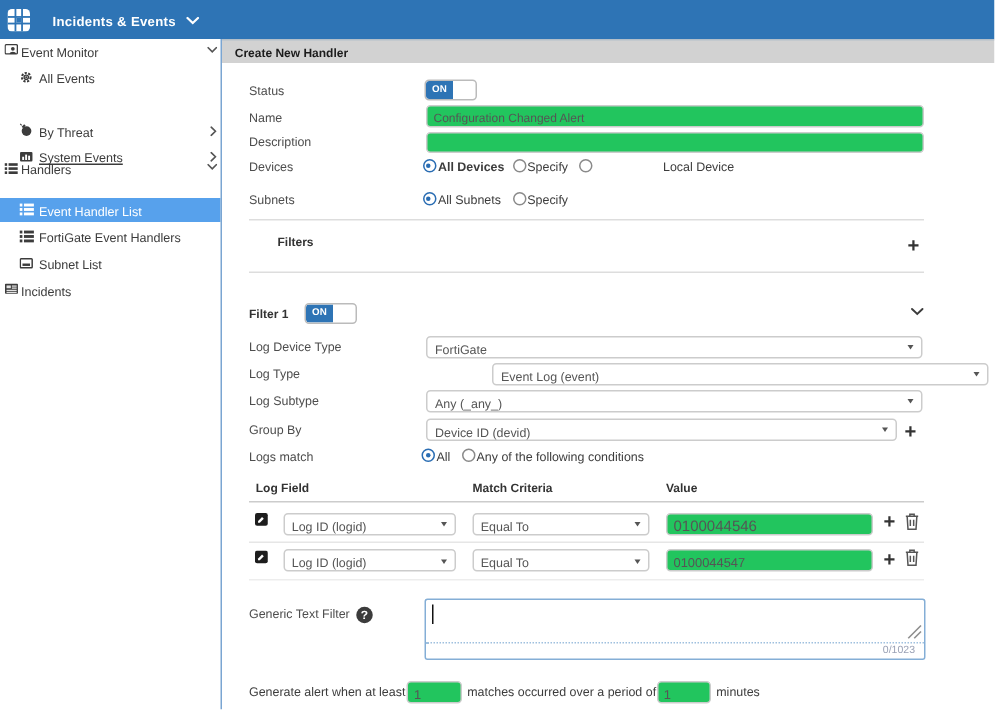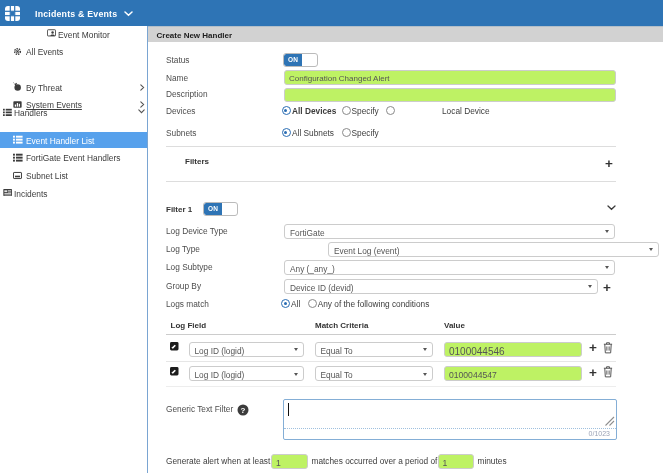--- a/index.html
+++ b/index.html
@@ -21,21 +21,21 @@
 .mrow .tx { position:absolute; top:4px; }
 .mrow .rchev { position:absolute; top:5px; }
 .mrow.hl { background:#57a1ec; color:#fff; }
 
 
 #graybar { position:absolute; left:148px; top:26px; width:515px; height:16px; background:#d2d2d2; border-top:1px solid #b3bfc9; }
 #graybar span { position:absolute; left:8.5px; top:4px; font-size:8px; font-weight:bold; color:#1c1c1c; }
 
 .lbl { position:absolute; left:166px; font-size:8.3px; color:#4d4d4d; white-space:nowrap; }
 .blbl { position:absolute; left:166px; font-size:8px; font-weight:bold; color:#333; white-space:nowrap; }
-.inp { position:absolute; background:#bef264; border:1px solid #ccc; border-radius:3px; font-size:8.3px; color:#555; }
+.inp { position:absolute; background:#22c55e; border:1px solid #ccc; border-radius:3px; font-size:8.3px; color:#555; }
 .inp span { position:absolute; left:4px; top:3px; white-space:nowrap; font-size:8px; }
 .sel { position:absolute; background:#fff; border:1px solid #ccc; border-radius:3px; font-size:8.3px; color:#555; }
 .sel span { position:absolute; left:5px; top:3px; white-space:nowrap; }
 .sel .arr { position:absolute; right:5px; top:5.5px; width:0; height:0; border-left:2.8px solid transparent; border-right:2.8px solid transparent; border-top:3.6px solid #555; }
 .hline { position:absolute; left:166px; width:450px; height:1px; background:#ddd; }
 .plus { position:absolute; font-size:13.5px; font-weight:bold; color:#333; line-height:10px; }
 
 
 .toggle { position:absolute; width:35px; height:14px; border:1px solid #bbb; border-radius:3px; background:#fff; overflow:hidden; }
 .toggle .on { position:absolute; left:0; top:0; width:18px; height:12px; background:#2e74b5; border-radius:2px 0 0 2px; color:#fff; font-size:6.5px; font-weight:bold; text-align:center; line-height:12px; letter-spacing:0.2px; }
@@ -59,21 +59,21 @@
       <rect x="0" y="9.1" width="15" height="1.2" fill="#2e74b5"></rect>
       <rect x="5.9" y="5.9" width="3.2" height="3.2" fill="#2e74b5"></rect>
     </svg>
     <span class="title">Incidents &amp; Events</span>
     <svg class="chev" width="9" height="6" viewBox="0 0 9 6">
         <path d="M1 1 L4.5 4.3 L8 1" stroke="#fff" stroke-width="1.5" fill="none" stroke-linecap="round"></path>
       </svg>
   </div>
 
   <div id="sidebar">
-      <div class="mrow" style="top:-0.5px;margin-left:44px;">
+      <div class="mrow" style="top:-0.5px;">
         <span class="ic" style="left:3px;"><svg width="9" height="10" viewBox="0 0 11 12">
             <rect x="0.5" y="0.8" width="10" height="7.6" rx="1" fill="none" stroke="#3c3c3c" stroke-width="1.1"></rect>
             <circle cx="6.8" cy="4.2" r="1.5" fill="#3c3c3c"></circle>
             <path d="M4.2 8.4 C4.2 6 9.4 6 9.4 8.4 Z" fill="#3c3c3c"></path>
           </svg></span>
         <span class="tx" style="left:14px;">Event Monitor</span>
         <svg class="rchev" style="left:137.7px;" width="7" height="5" viewBox="0 0 7 5">
           <path d="M0.8 0.8 L3.5 3.6 L6.2 0.8" stroke="#555" stroke-width="1.1" fill="none" stroke-linecap="round"></path>
         </svg>
       </div>

